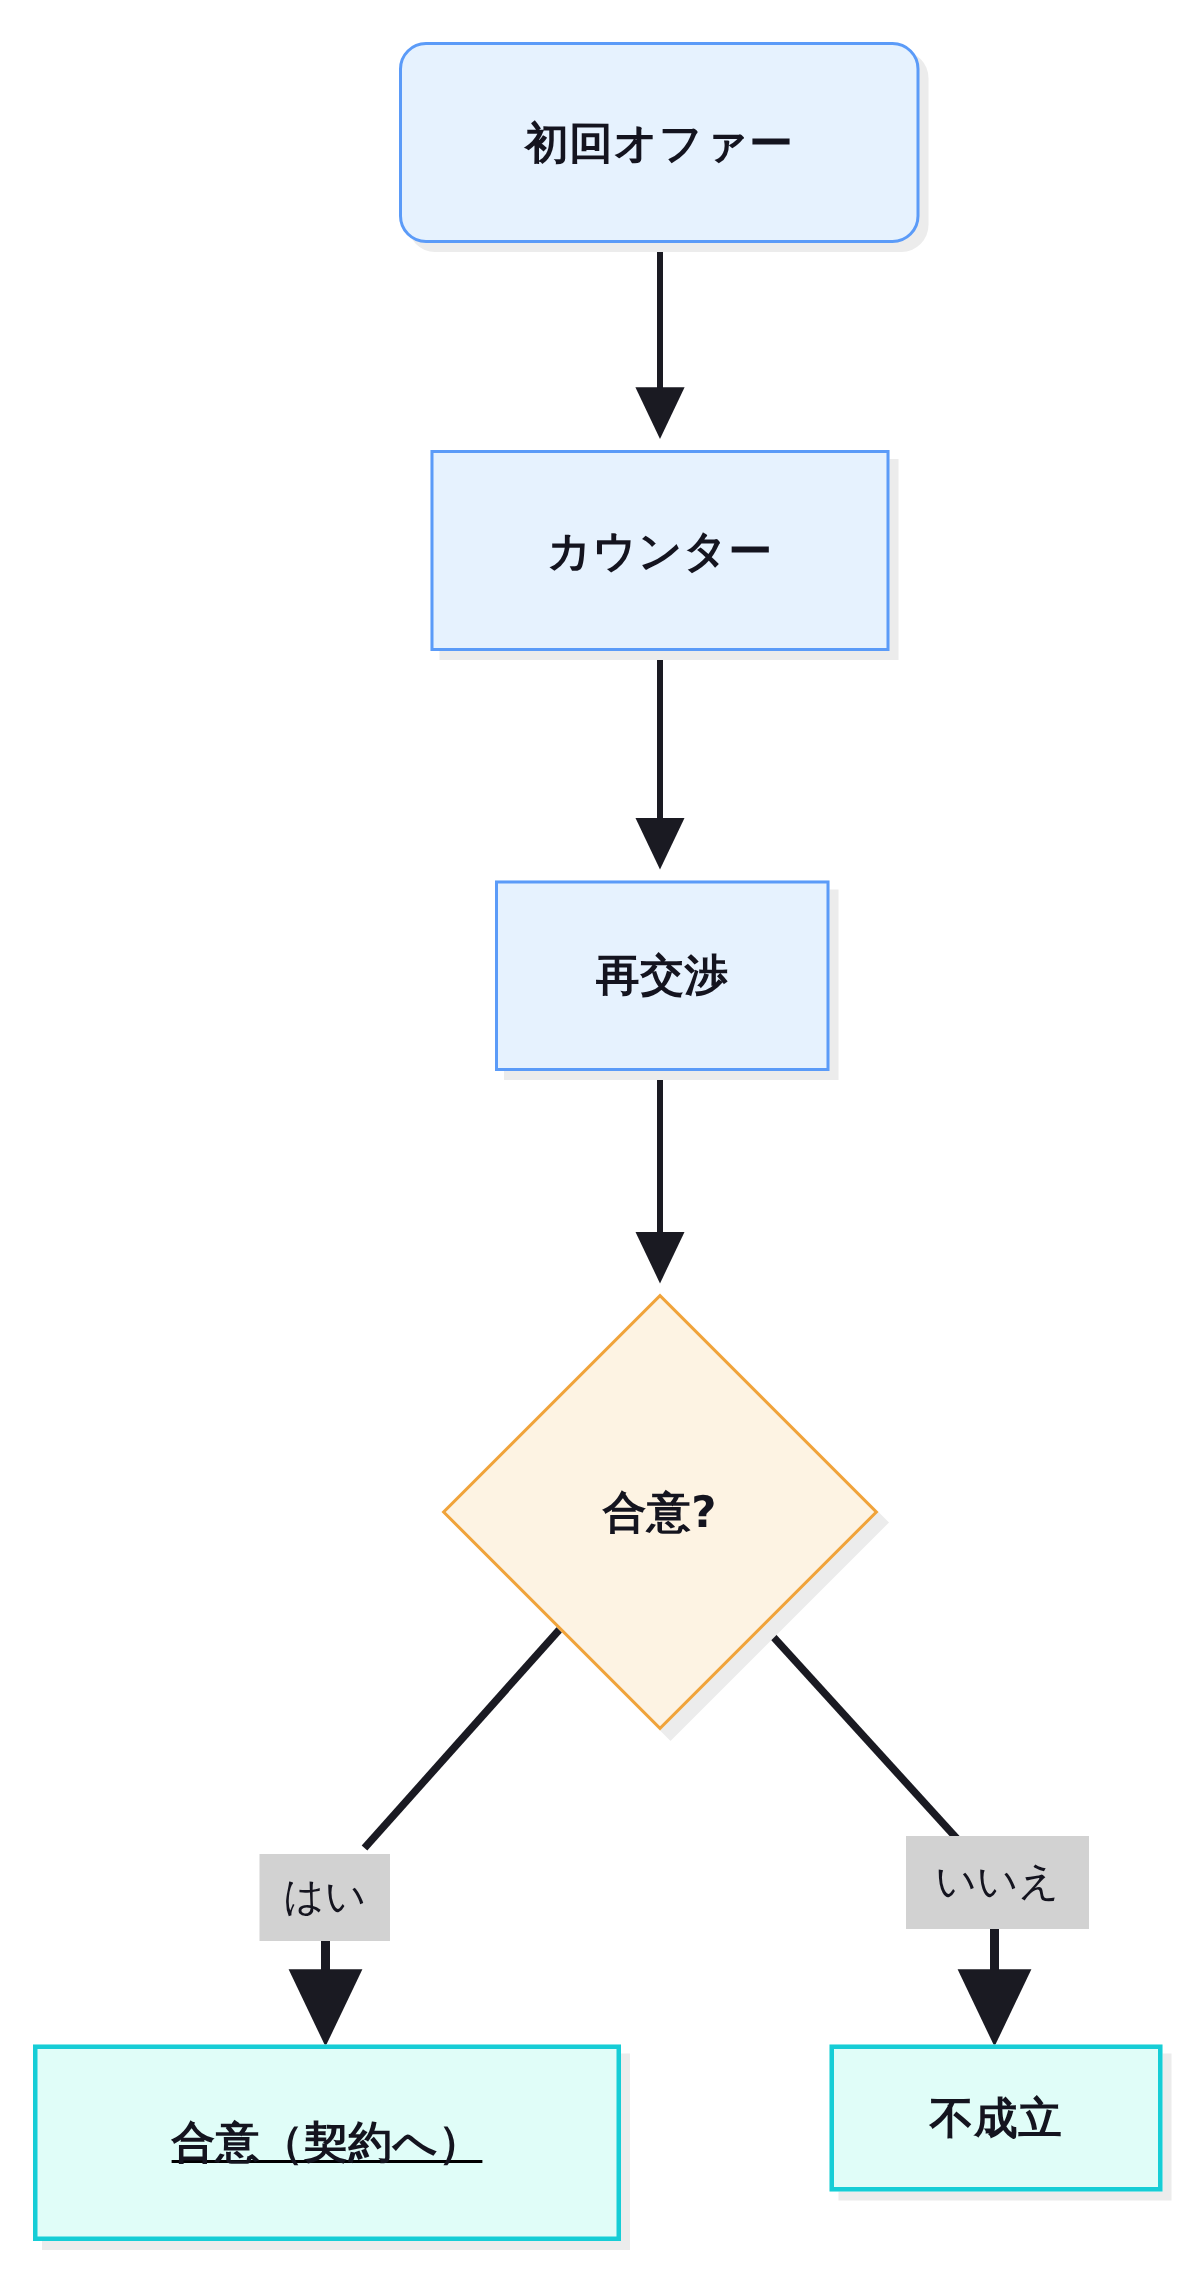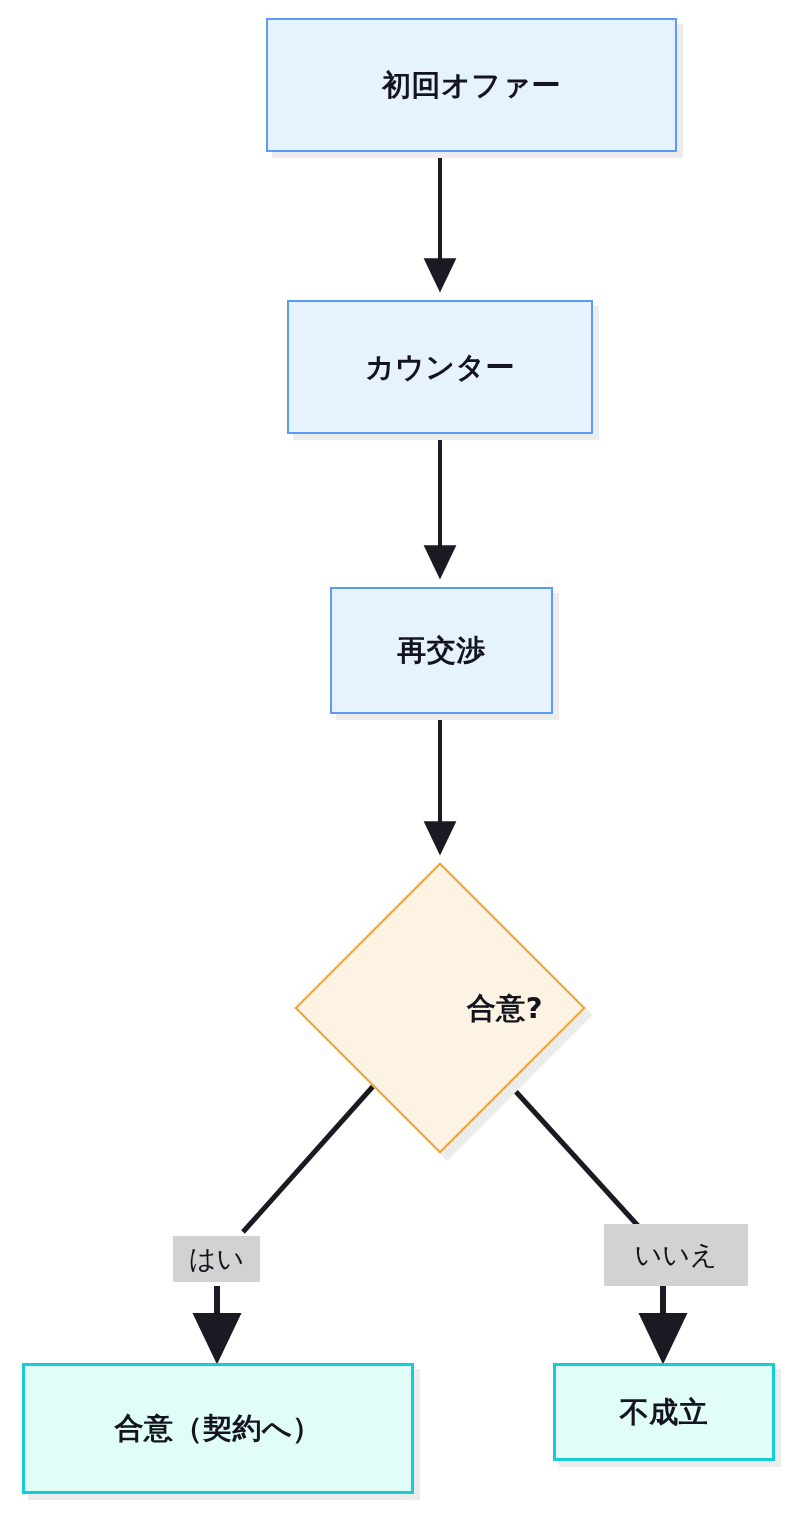--- a/index.html
+++ b/index.html
@@ -131,43 +131,43 @@
 
     <line x1="440" y1="715" x2="440" y2="846" stroke="#1a1a22" stroke-width="4" marker-end="url(#arrowhead)"></line>
 
     <line x1="376" y1="1083" x2="243" y2="1232" stroke="#1a1a22" stroke-width="5"></line>
     <line x1="217" y1="1286" x2="217" y2="1350" stroke="#1a1a22" stroke-width="6" marker-end="url(#arrowhead)"></line>
 
     <line x1="508" y1="1083" x2="640" y2="1228" stroke="#1a1a22" stroke-width="5"></line>
     <line x1="663" y1="1286" x2="663" y2="1350" stroke="#1a1a22" stroke-width="6" marker-end="url(#arrowhead)"></line>
   </svg>
 
-  <div class="node node-process" style="left:266px; top:18px; width:411px; height:134px;">
+  <div class="node node-process" style="left:266px; top:28px; width:347px; height:134px;border-radius:18px;">
     <span class="node-label">初回オファー</span>
   </div>
 
   <div class="node node-process" style="left:330px; top:587px; width:223px; height:127px;">
     <span class="node-label">再交渉</span>
   </div>
 
   <div class="node node-process" style="left:287px; top:300px; width:306px; height:134px;">
     <span class="node-label">カウンター</span>
   </div>
 
-  <div class="node node-decision" style="left:337px; top:905px; width:206px; height:206px;justify-content:flex-end;">
+  <div class="node node-decision" style="left:337px; top:905px; width:206px; height:206px;">
     <span class="diamond-shadow"></span>
     <span class="diamond-face"></span>
     <span class="node-label">合意?</span>
   </div>
 
-  <div class="edge-label" style="left:173px; top:1236px; width:87px; height:46px;">はい</div>
+  <div class="edge-label" style="left:173px; top:1236px; width:87px; height:58px;">はい</div>
 
-  <div class="edge-label" style="left:604px; top:1224px; width:144px; height:62px;">いいえ</div>
+  <div class="edge-label" style="left:604px; top:1224px; width:122px; height:62px;">いいえ</div>
 
-  <div class="node node-terminal" style="left:22px; top:1363px; width:392px; height:131px;">
+  <div class="node node-terminal" style="left:22px; top:1363px; width:392px; height:131px;text-decoration:underline;">
     <span class="node-label">合意（契約へ）</span>
   </div>
 
   <div class="node node-terminal" style="left:553px; top:1363px; width:222px; height:98px;">
     <span class="node-label">不成立</span>
   </div>
 
 </div>
 
 </body></html>

